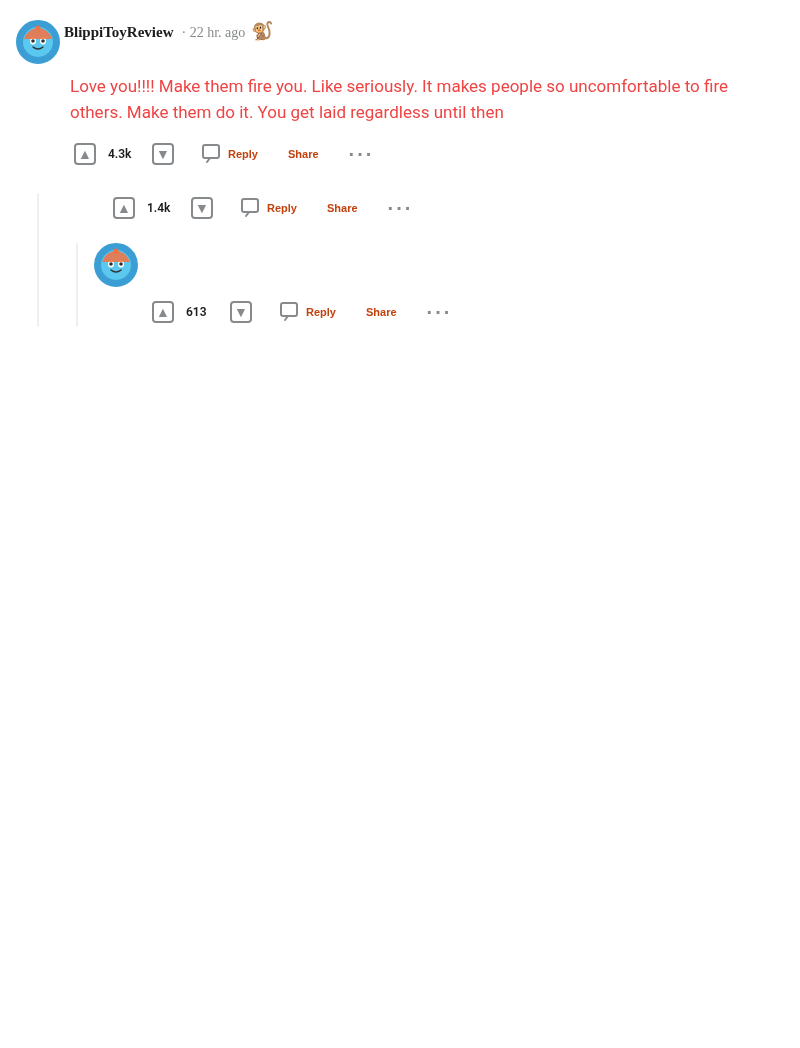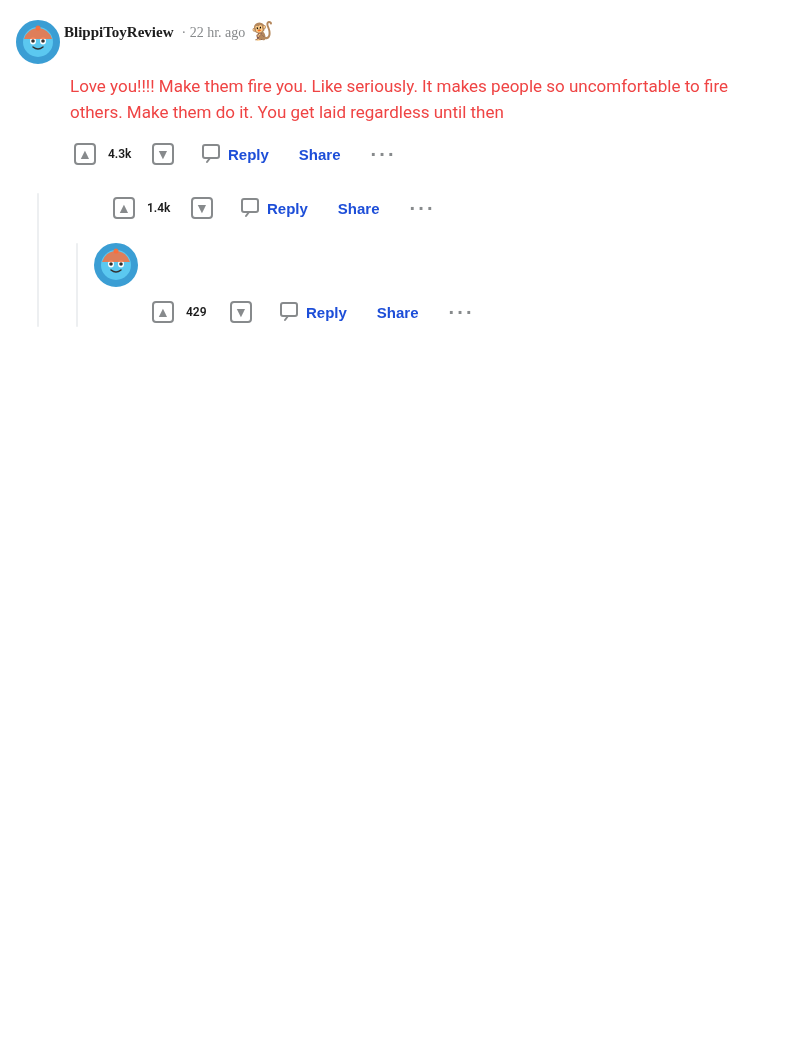--- a/index.html
+++ b/index.html
@@ -128,22 +128,22 @@
       font-size: 14px;
     }
 
     .action-btn {
       background: none;
       border: none;
       cursor: pointer;
       display: flex;
       align-items: center;
       gap: 6px;
-      color: #1d4ed8;
-      font-size: 15px;
+      color: #c2410c;
+      font-size: 11px;
       font-weight: 600;
       padding: 4px 6px;
       border-radius: 4px;
     }
 
     .dots-btn {
       background: none;
       border: none;
       cursor: pointer;
       color: #878a8c;
@@ -296,21 +296,21 @@
             </svg>
           </div>
         </div>
 
         <div class="comment-body">
           <div class="action-bar">
             <div class="vote-group">
               <button class="vote-btn">
                 <div class="arrow-up">▲</div>
               </button>
-              <span class="vote-count">429</span>
+              <span class="vote-count">613</span>
               <button class="vote-btn">
                 <div class="arrow-down">▼</div>
               </button>
             </div>
             <button class="action-btn">
               <svg width="20" height="20" viewBox="0 0 20 20" fill="none" xmlns="http://www.w3.org/2000/svg">
                 <rect x="1" y="1" width="16" height="13" rx="2" stroke="#878a8c" stroke-width="2"></rect>
                 <path d="M5 18 L8 14" stroke="#878a8c" stroke-width="2" stroke-linecap="round"></path>
               </svg>
               <span>Reply</span>

